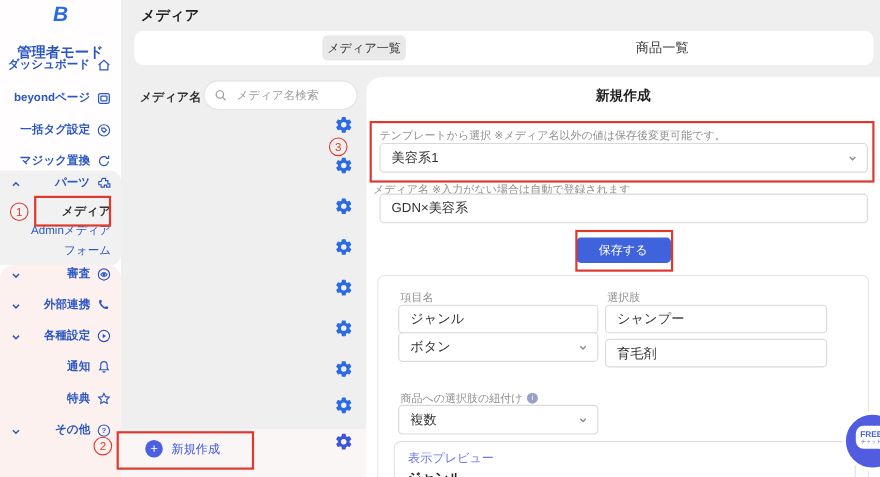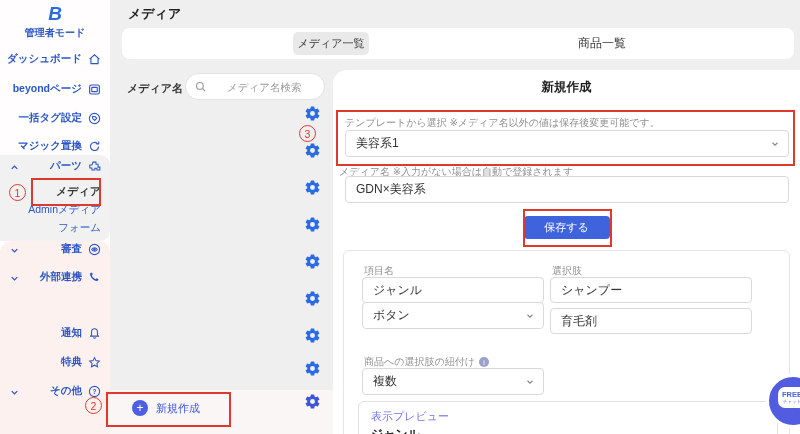--- a/index.html
+++ b/index.html
@@ -6,38 +6,38 @@
   *{box-sizing:border-box;font-family:"Liberation Sans","DejaVu Sans",sans-serif;}
   .screen{position:relative;width:800px;height:434px;overflow:hidden;background:#fff;}
 
   
   .content-bg{position:absolute;left:110px;top:0;width:690px;height:434px;background:#efeff0;}
 
   
   .sidebar{position:absolute;left:0;top:0;width:110px;height:434px;background:#fffdfd;}
   .brand{position:absolute;top:4px;left:0;width:110px;text-align:center;color:#2a6ae3;}
   .brand .logo{font-size:19px;font-weight:bold;font-style:italic;line-height:20px;}
-  .brand .mode{font-size:10px;font-weight:bold;color:#2b57c4;margin-top:2px;}
+  .brand .mode{font-size:13px;font-weight:bold;color:#2b57c4;margin-top:15px;}
   .nav-row{position:absolute;left:0;width:110px;height:18px;display:flex;align-items:flex-start;justify-content:flex-end;gap:5px;padding-right:9px;color:#2b57c4;font-size:10.5px;font-weight:bold;cursor:pointer;}
   .nav-row .nav-icon{width:14px;height:14px;display:inline-flex;align-items:center;justify-content:center;color:#2b57c4;flex:0 0 auto;}
   .nav-row .chev{position:absolute;left:9px;top:3px;width:11px;height:11px;color:#2b57c4;}
   .parts-block{position:absolute;left:0;top:155px;width:110px;height:86px;background:#f1f1f2;border-radius:0 10px 10px 0;}
   .pink-block{position:absolute;left:0;top:241px;width:110px;height:193px;background:#fdf1f0;border-radius:12px 12px 0 0;}
   .nav-row.child{font-weight:normal;font-size:10.5px;}
   .nav-row.active-item{color:#333;font-weight:bold;font-size:11px;}
 
   
   .page-title{position:absolute;left:128px;top:5px;font-size:13px;font-weight:bold;color:#1f1f1f;}
   .tabbar{position:absolute;left:122px;top:28px;width:672px;height:31px;background:#fff;border-radius:8px;}
   .tab-pill{position:absolute;left:171px;top:4px;width:76px;height:23px;background:#e9e9e9;border-radius:5px;font-size:11px;color:#333;display:flex;align-items:center;justify-content:center;cursor:pointer;}
   .tab-plain{position:absolute;left:430px;top:4px;width:100px;height:23px;font-size:12px;color:#333;display:flex;align-items:center;justify-content:center;cursor:pointer;text-align:center;}
 
   
   .filter-label{position:absolute;left:127px;top:81px;font-size:11px;font-weight:bold;color:#333;}
-  .search-pill{position:absolute;left:185px;top:73px;width:140px;height:27px;background:#fff;border:1px solid #e2e2e2;border-radius:14px;display:flex;align-items:center;padding:0 9px;gap:18px;}
+  .search-pill{position:absolute;left:185px;top:73px;width:140px;height:27px;background:#fff;border:1px solid #e2e2e2;border-radius:14px;display:flex;align-items:center;padding:0 9px;gap:6px;}
   .search-pill input{border:none;outline:none;width:100px;font-size:10.5px;color:#555;background:transparent;}
   .search-pill input::placeholder{color:#9a9a9a;}
   .gear{position:absolute;left:304px;width:17px;height:17px;color:#2a6ae3;cursor:pointer;}
   .create-row{position:absolute;left:110px;top:390px;width:223px;height:44px;background:#fbf6f6;}
   .create-btn{position:absolute;left:132px;top:400px;display:flex;align-items:center;gap:8px;cursor:pointer;}
   .create-btn .plus{width:16px;height:16px;border-radius:50%;background:#4c5fe0;color:#fff;display:flex;align-items:center;justify-content:center;font-size:12px;line-height:1;}
   .create-btn .lbl{font-size:11px;color:#3b55dd;}
 
   
   .main-panel{position:absolute;left:333px;top:70px;width:467px;height:364px;background:#fff;border-top-left-radius:14px;}
@@ -161,20 +161,34 @@
             <path d="M3 4.5 6 7.5 9 4.5"></path>
           </svg>
       </span>
       <span>外部連携</span>
       <span class="nav-icon">
         <svg width="12" height="12" viewBox="0 0 16 16" fill="currentColor">
             <path d="M4.2 2.2c-1 .1-1.7 1-1.5 2.2.6 4.3 4.6 8.3 8.9 8.9 1.2.2 2.1-.5 2.2-1.5l.1-1.2-2.7-.8-1.1 1.1C8 9.9 6.1 8 5.1 5.9L6.2 4.8 5.4 2.1z"></path>
           </svg>
       </span>
     </div>
+    <div class="nav-row" style="top:298px">
+      <span class="chev">
+        <svg width="11" height="11" viewBox="0 0 12 12" fill="none" stroke="currentColor" stroke-width="1.5">
+            <path d="M3 4.5 6 7.5 9 4.5"></path>
+          </svg>
+      </span>
+      <span>各種設定</span>
+      <span class="nav-icon">
+        <svg width="13" height="13" viewBox="0 0 16 16" fill="none" stroke="currentColor" stroke-width="1.3">
+            <circle cx="8" cy="8" r="6.3"></circle>
+            <path d="M6.6 5.5 10.2 8l-3.6 2.5z" fill="currentColor" stroke="none"></path>
+          </svg>
+      </span>
+    </div>
     <div class="nav-row" style="top:326px">
       <span>通知</span>
       <span class="nav-icon">
         <svg width="13" height="13" viewBox="0 0 16 16" fill="none" stroke="currentColor" stroke-width="1.3">
             <path d="M8 2.2c-2.3 0-3.6 1.8-3.6 3.9v3.2L3.2 11.2h9.6l-1.2-1.9V6.1C11.6 4 10.3 2.2 8 2.2z"></path>
             <path d="M6.6 13a1.5 1.5 0 0 0 2.8 0"></path>
           </svg>
       </span>
     </div>
     <div class="nav-row" style="top:384px">

